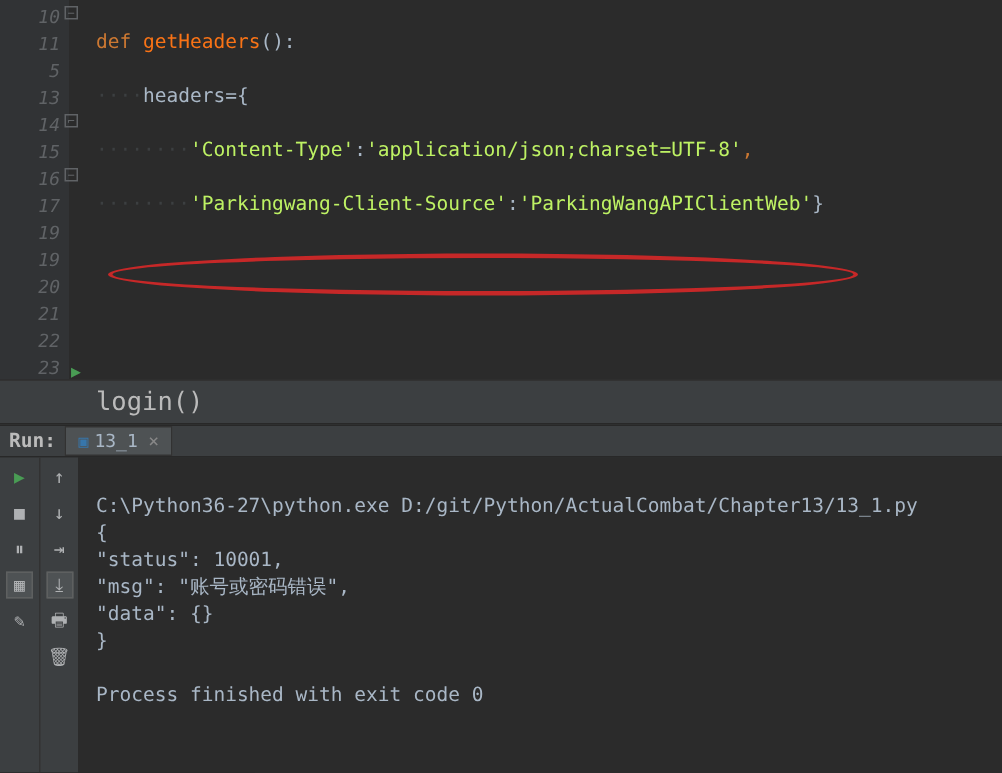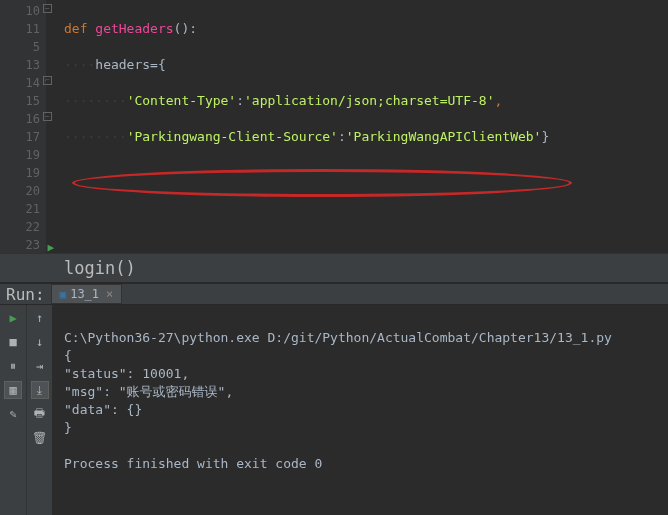--- a/index.html
+++ b/index.html
@@ -25,21 +25,21 @@
   background: #313335;
   width: 46px;
   text-align: right;
   padding-right: 6px;
   color: #606366;
   user-select: none;
   line-height: 18px;
   padding-top: 2px;
   font-size: 12px;
 }
-.gutter .ln { height: 18px; position: relative; }
+.gutter .ln { height: 18px; position: relative; font-style: italic; }
 .gutter .fold {
   position: absolute;
   right: -12px;
   top: 2px;
   width: 9px;
   height: 9px;
   border: 1px solid #606366;
   font-size: 8px;
   line-height: 7px;
   text-align: center;
@@ -55,21 +55,21 @@
 .code {
   flex: 1;
   line-height: 18px;
   padding-left: 18px;
   padding-top: 2px;
   white-space: pre;
   position: relative;
 }
 .code-line { height: 18px; }
 .kw { color: #cc7832; }
-.fn { color: #ec4899; }
+.fn { color: #f97316; }
 .str { color: #bef264; }
 .comma { color: #cc7832; }
 .paren { color: #a9b7c6; }
 .ws { color: #3c3f41; }
 
 .annotation {
   position: absolute;
   pointer-events: none;
 }
 .ellipse1 {
@@ -93,21 +93,22 @@
   background: #3c3f41;
   display: flex;
   align-items: center;
   border-top: 1px solid #282828;
   border-bottom: 1px solid #282828;
   height: 22px;
 }
 .run-label {
   color: #bbbbbb;
   padding: 0 6px;
-  font-size: 16px;
+  font-size: 13px;
+  font-weight: bold;
 }
 .run-tab {
   display: flex;
   align-items: center;
   background: #4e5254;
   padding: 2px 8px;
   border: 1px solid #323232;
   font-size: 12px;
   gap: 4px;
 }

